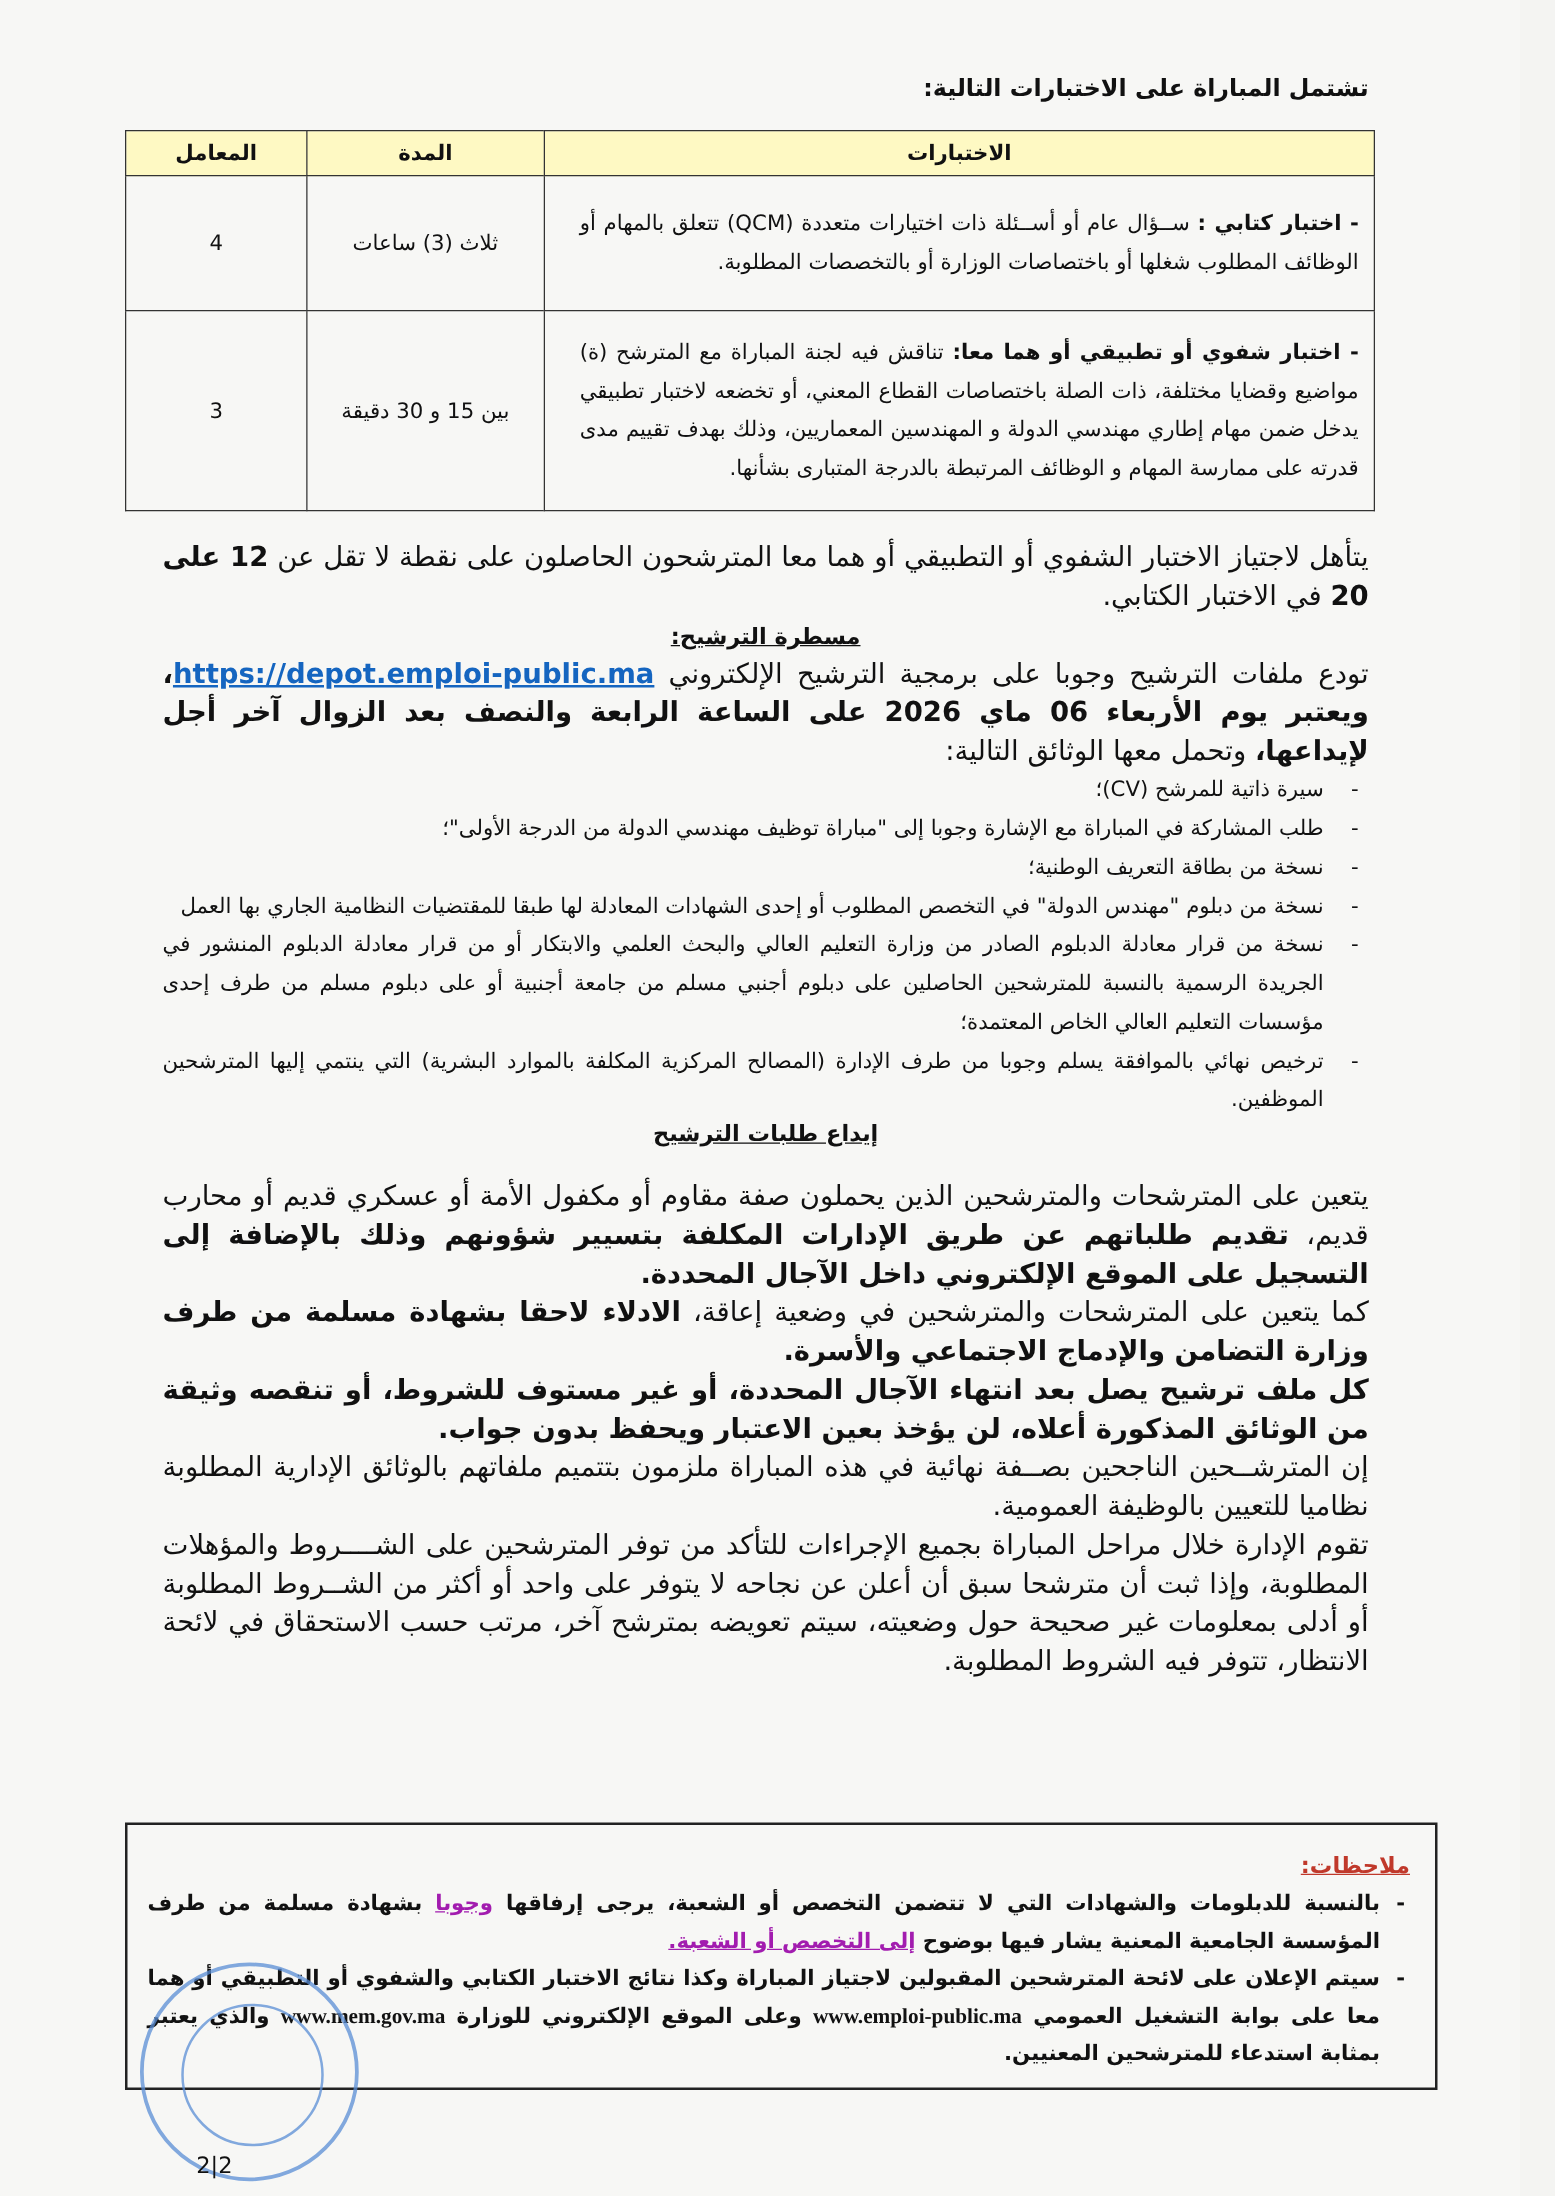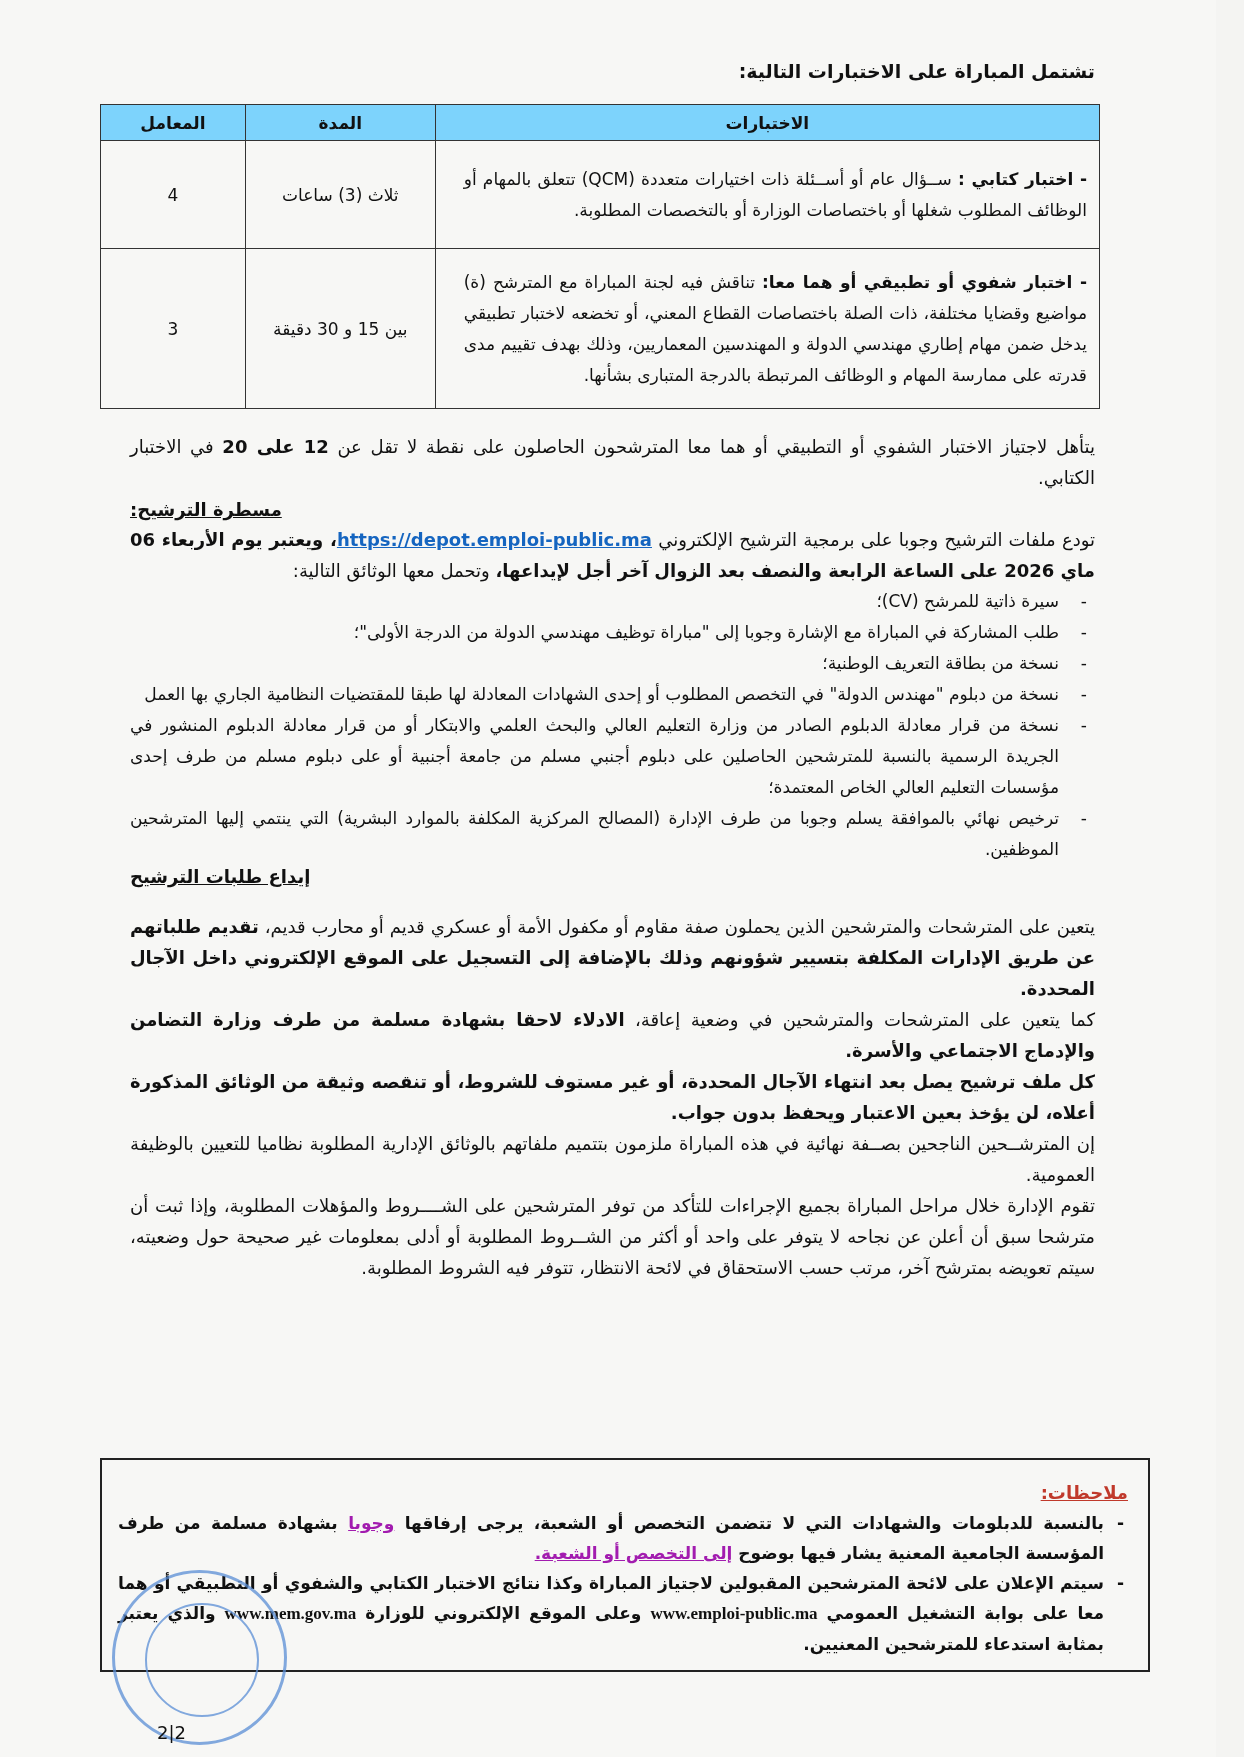--- a/index.html
+++ b/index.html
@@ -22,29 +22,29 @@
     font-size: 19px; font-weight: bold; margin-bottom: 22px; padding-right: 0;
   }
   table.tests {
     width: 1000px; margin-right: -5px;
     border-collapse: collapse; direction: rtl; font-size: 17px;
   }
   table.tests th, table.tests td {
     border: 1.5px solid #333; vertical-align: middle;
   }
   table.tests th {
-    background: #7dd3fc; font-weight: bold; height: 36px; text-align: center; font-size: 17px;
+    background: #fef9c3; font-weight: bold; height: 36px; text-align: center; font-size: 17px;
   }
   table.tests td.desc { padding: 6px 12px 6px 28px; line-height: 31px; text-align: justify; width: 665px; margin-left: 11px; }
   table.tests td.dur { text-align: center; width: 190px; }
   table.tests td.coef { text-align: center; width: 145px; }
   .b { font-weight: bold; }
-  .para { font-size: 18px; line-height: 31px; text-align: justify; }
+  .para { font-size: 22px; line-height: 31px; text-align: justify; }
   .section-title {
-    text-align: left; font-weight: bold; font-size: 18px; text-decoration: underline;
+    text-align: center; font-weight: bold; font-size: 18px; text-decoration: underline;
     margin: 6px 0 4px;
   }
   .link { color: #1565c0; text-decoration: underline; font-weight: bold; direction: ltr; unicode-bidi: embed; }
   ul.docs { list-style: none; font-size: 17px; line-height: 31px; }
   ul.docs li { position: relative; padding-right: 36px; text-align: justify; }
   ul.docs li::before { content: "-"; position: absolute; right: 8px; top: 0; }
   .notes-box {
     position: absolute; left: 100px; top: 1458px; width: 1050px; height: 214px;
     border: 2.5px solid #222; direction: rtl; text-align: right; padding: 18px 20px 10px 16px;
     font-size: 17px; line-height: 30px; font-weight: bold;

